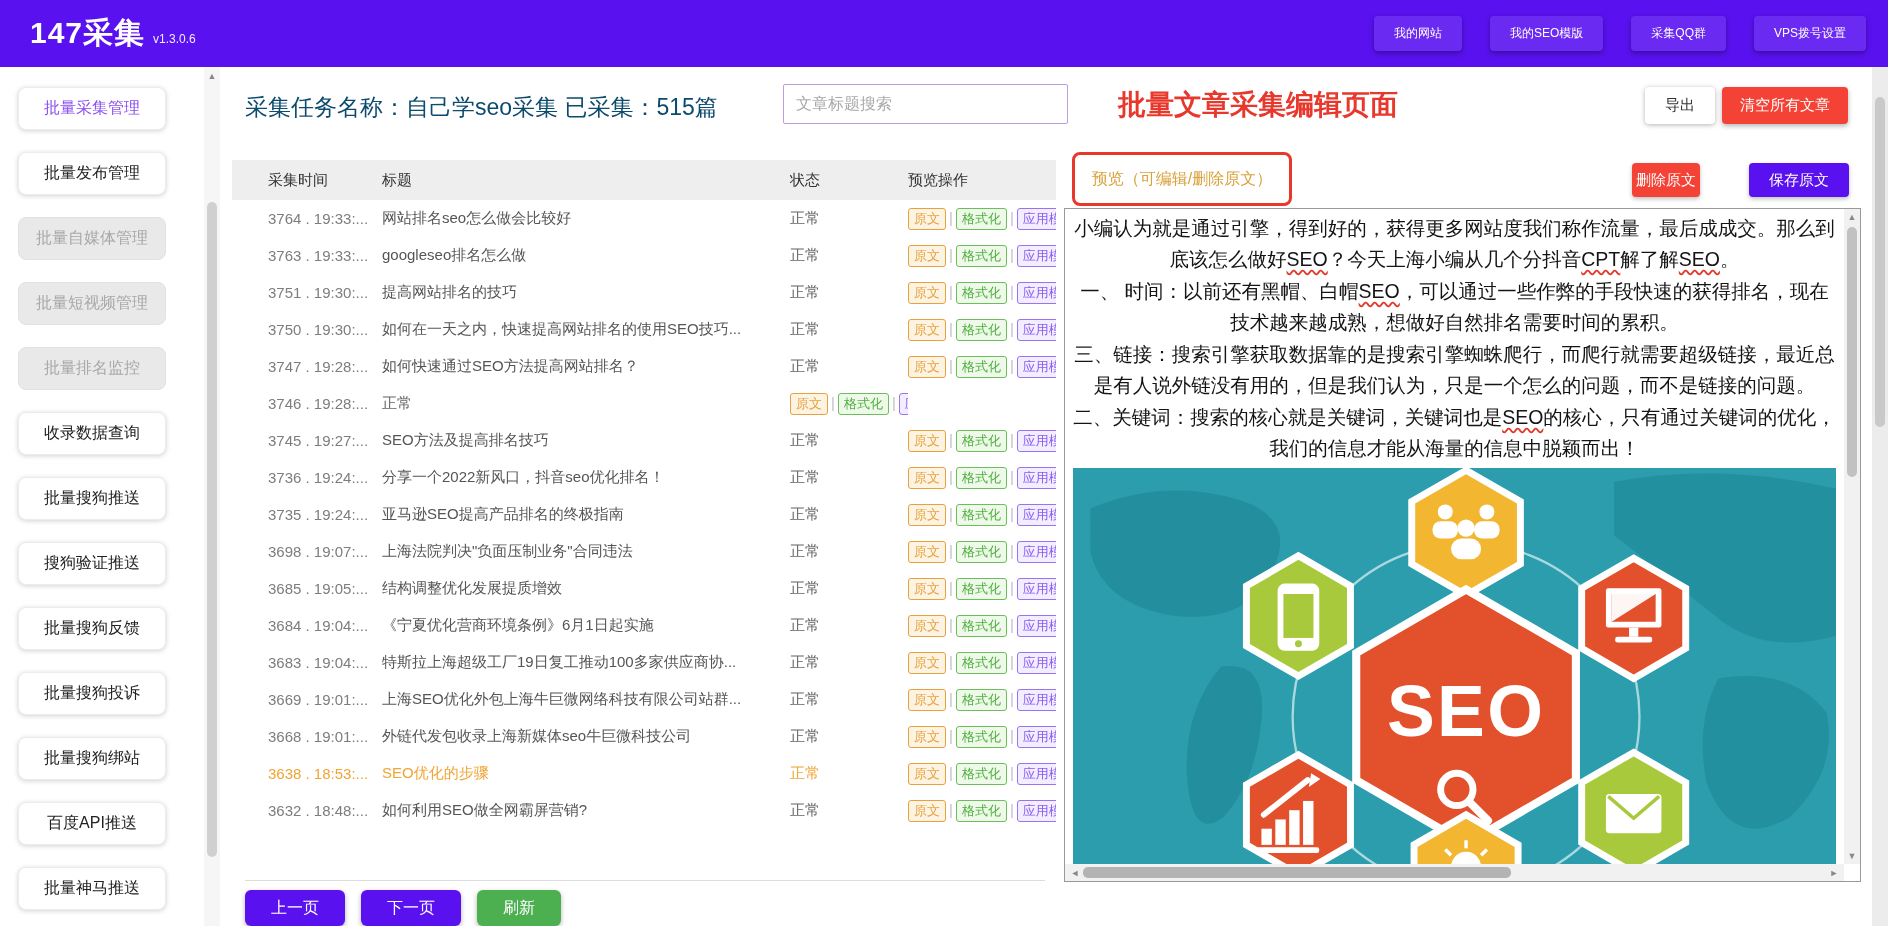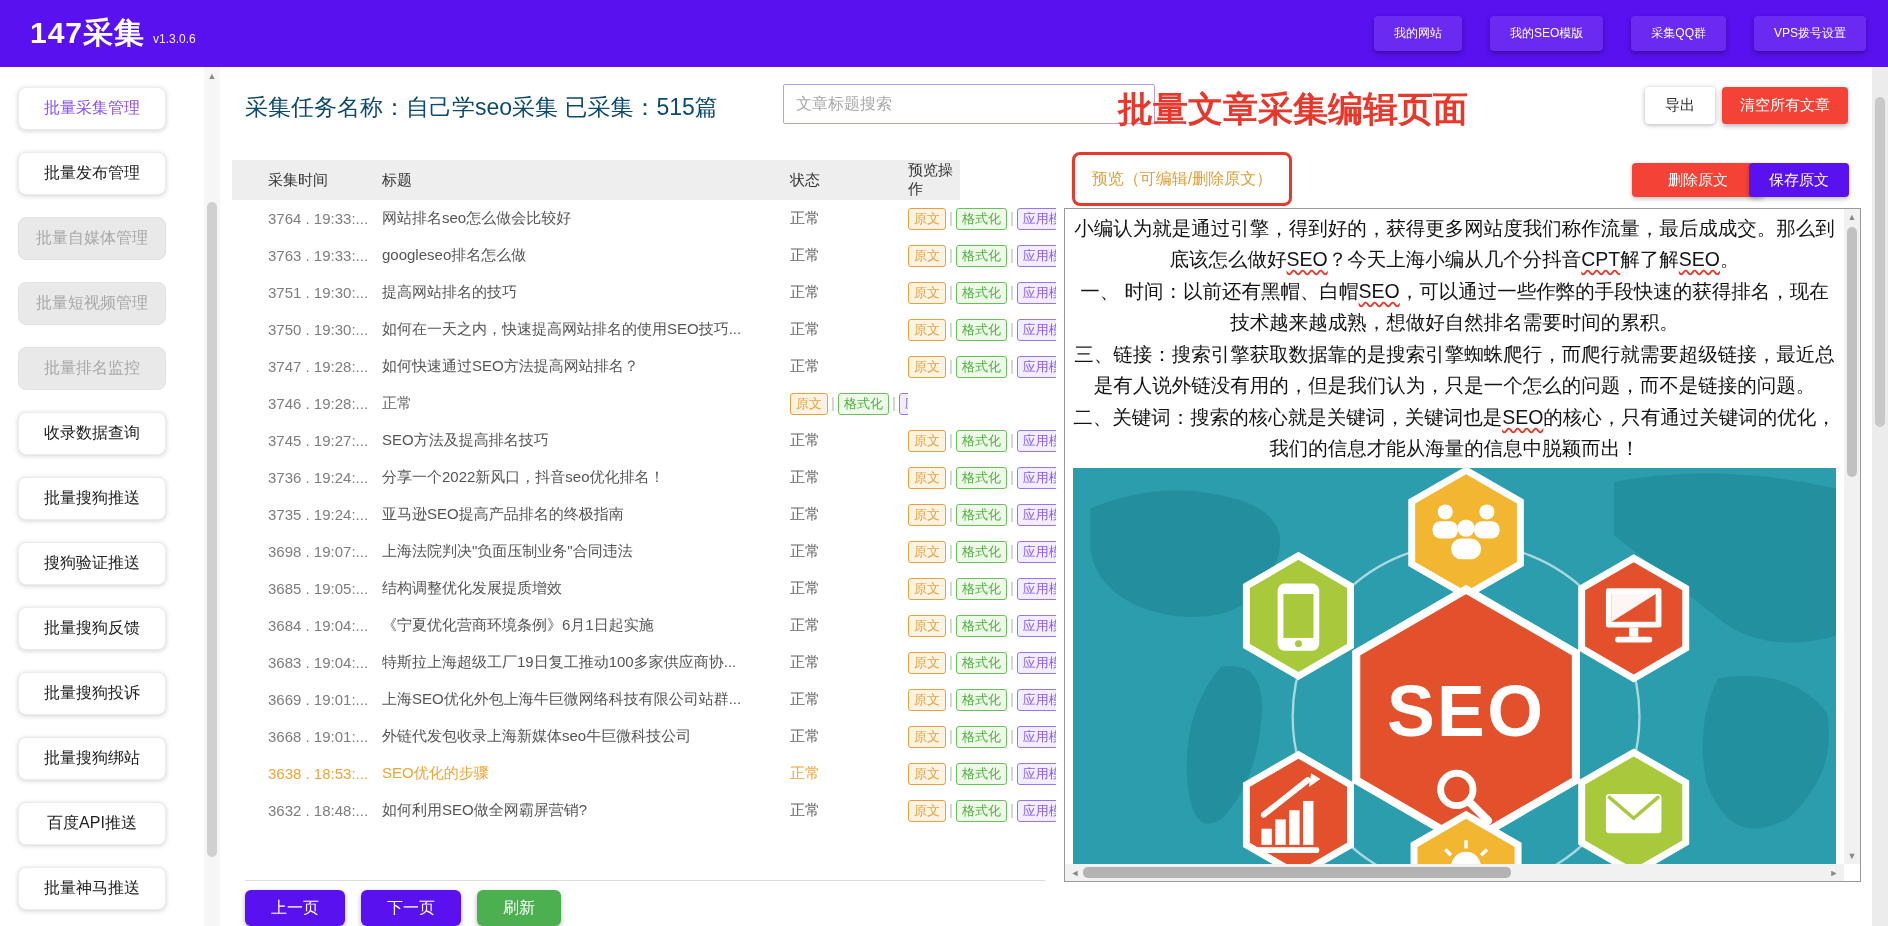--- a/index.html
+++ b/index.html
@@ -27,35 +27,35 @@
 
   
   .vstrip { position:absolute; top:67px; height:859px; width:16px; background:#f6f6f6; }
   .vstrip .thumb { position:absolute; left:3px; width:10px; background:#d0d0d0; border-radius:5px; }
   .arr { position:absolute; font-size:9px; color:#888; width:16px; text-align:center; cursor:pointer; }
   .arr-up::before { content:"▲"; } .arr-down::before { content:"▼"; }
   .arr-left::before { content:"◄"; } .arr-right::before { content:"►"; }
 
   
   .task-title { position:absolute; left:245px; top:92px; font-size:23px; font-weight:500; color:#0c4a6e; }
-  .search-input { position:absolute; left:783px; top:84px; width:372px; height:40px; border:1px solid #c09bdf;
+  .search-input { position:absolute; left:783px; top:84px; width:285px; height:40px; border:1px solid #c09bdf;
                   border-radius:2px; font-size:16px; padding:18px 12px; color:#333; outline:none;
                   font-family:"Liberation Sans","DejaVu Sans",sans-serif; }
   .search-input::placeholder { color:#a9a9a9; }
-  .annotation { position:absolute; left:1118px; top:86px; font-size:35px; font-weight:bold; color:#e8372b;
+  .annotation { position:absolute; left:1118px; top:86px; font-size:28px; font-weight:bold; color:#e8372b;
                 white-space:nowrap; }
   .export-btn { position:absolute; left:1645px; top:87px; height:37px; padding:0 20px; background:#fff;
                 border:none; border-radius:4px; box-shadow:0 1px 5px rgba(0,0,0,.3); font-size:15px;
                 color:#333; cursor:pointer; }
   .clear-btn { position:absolute; left:1722px; top:87px; height:37px; padding:0 18px; background:#f44336;
                border:none; border-radius:4px; box-shadow:0 2px 5px rgba(0,0,0,.3); font-size:15px;
                color:#fff; cursor:pointer; }
 
   
-  .list-head { position:absolute; left:232px; top:160px; width:728px; height:40px; background:#eee;
+  .list-head { position:absolute; left:232px; top:160px; width:824px; height:40px; background:#eee;
                display:grid; grid-template-columns:114px 408px 118px 1fr; align-items:center;
                padding-left:36px; font-size:15px; color:#333; }
   .rows { position:absolute; left:232px; top:200px; width:824px; }
   .row { display:grid; grid-template-columns:114px 408px 118px 1fr; align-items:center; height:37px;
          padding-left:36px; font-size:15px; cursor:pointer; }
   .c-time { color:#7d7d7d; white-space:nowrap; }
   .c-title { color:#555; white-space:nowrap; overflow:hidden; }
   .c-status { color:#666; }
   .c-actions { white-space:nowrap; overflow:hidden; }
   .row.hl .c-time, .row.hl .c-title, .row.hl .c-status { color:#f0a433; }
@@ -68,21 +68,21 @@
   .list-divider { position:absolute; left:245px; top:880px; width:800px; height:1px; background:#ddd; }
   .pagination { position:absolute; left:245px; top:890px; display:flex; gap:16px; }
   .pg-btn { height:36px; padding:0 26px; border:none; border-radius:6px; background:#5911ef; color:#fff;
             font-size:16px; box-shadow:0 2px 5px rgba(0,0,0,.3); cursor:pointer; }
   .pg-btn.green { background:#4caf50; }
 
   
   .preview-note { position:absolute; left:1072px; top:152px; width:220px; height:54px;
                   border:3px solid #e8372b; border-radius:8px; display:flex; align-items:center;
                   justify-content:center; color:#d9a23a; font-size:16px; background:#fff; }
-  .del-btn  { position:absolute; left:1632px; top:163px; height:34px; padding:0 36px; background:#f44336;
+  .del-btn  { position:absolute; left:1632px; top:163px; height:34px; padding:0 4px; background:#f44336;
               border:none; border-radius:4px; color:#fff; font-size:15px; box-shadow:0 2px 4px rgba(0,0,0,.25); cursor:pointer; }
   .save-btn { position:absolute; left:1749px; top:163px; height:34px; padding:0 20px; background:#5911ef;
               border:none; border-radius:4px; color:#fff; font-size:15px; box-shadow:0 2px 4px rgba(0,0,0,.25); cursor:pointer; }
 
   
   .pv-panel { position:absolute; left:1064px; top:208px; width:797px; height:674px; border:1px solid #999;
               background:#fff; }
   .pv-content { position:absolute; left:0; top:0; right:16px; bottom:17px; overflow:hidden; padding:4px 8px 0; }
   .pv-p { font-size:19.5px; color:#141414; line-height:31px; text-align:center; margin-bottom:1px; }
   .spell { text-decoration:underline; text-decoration-style:wavy; text-decoration-color:#e03a2a;

